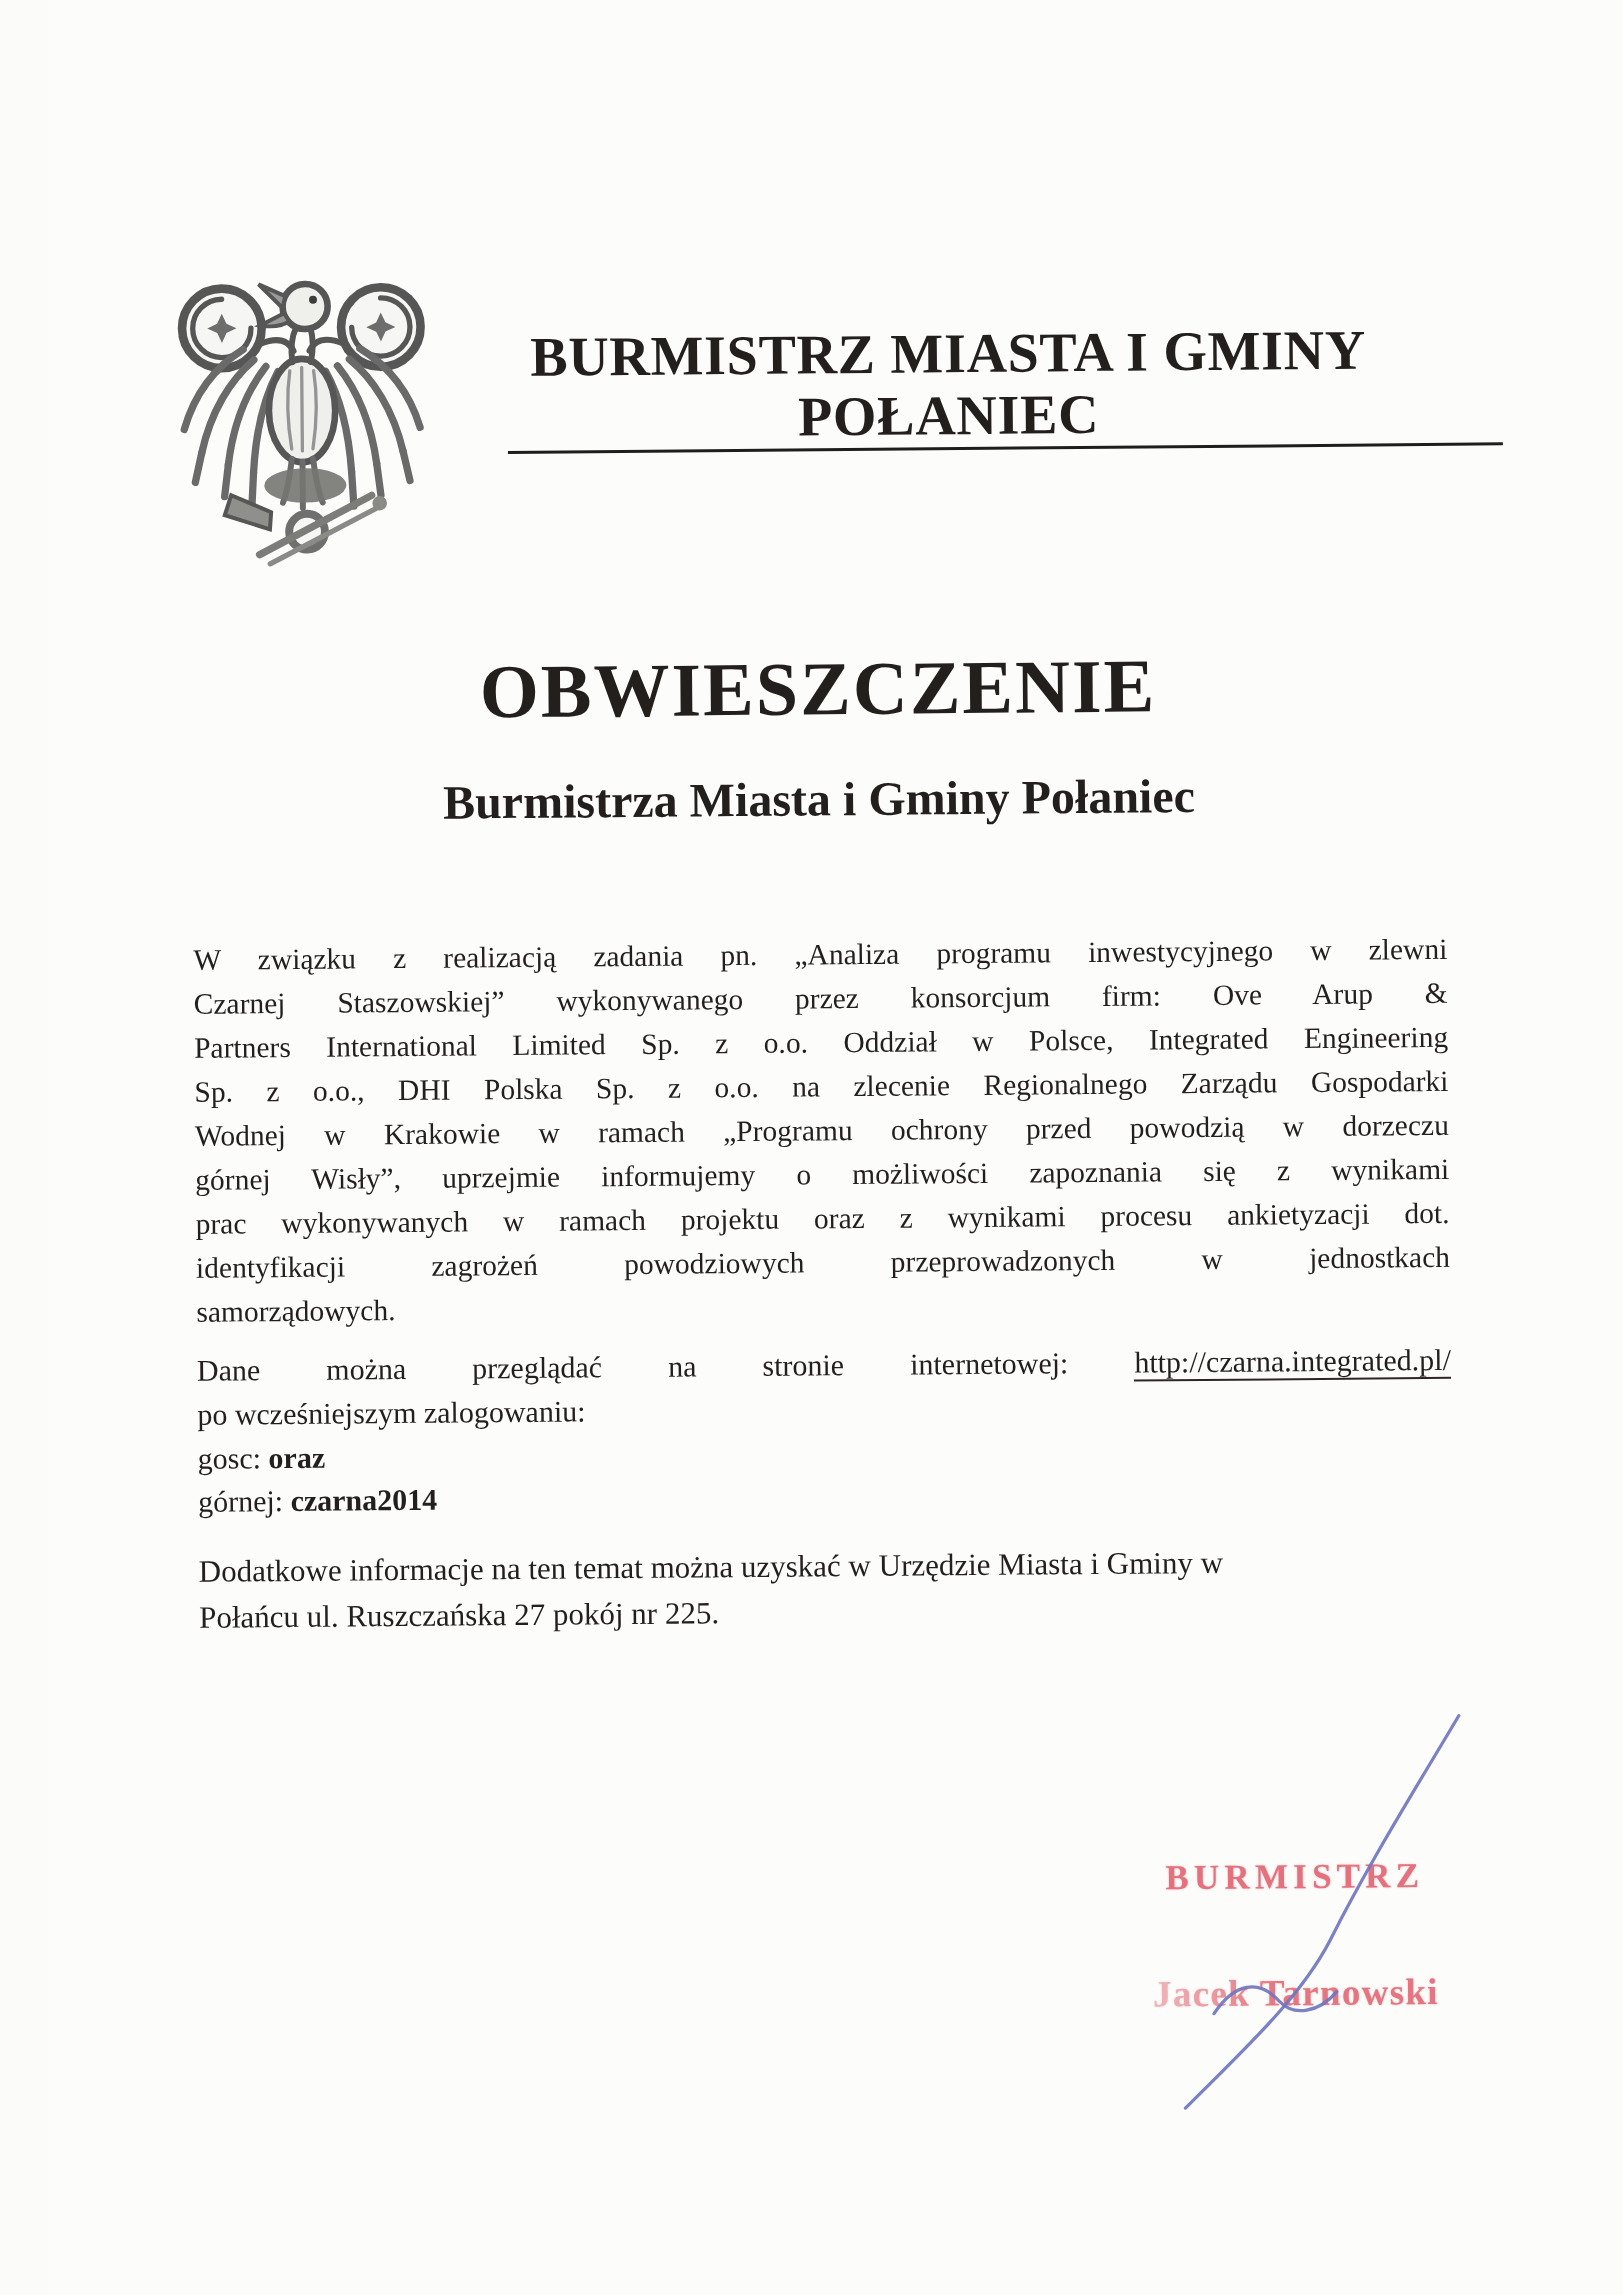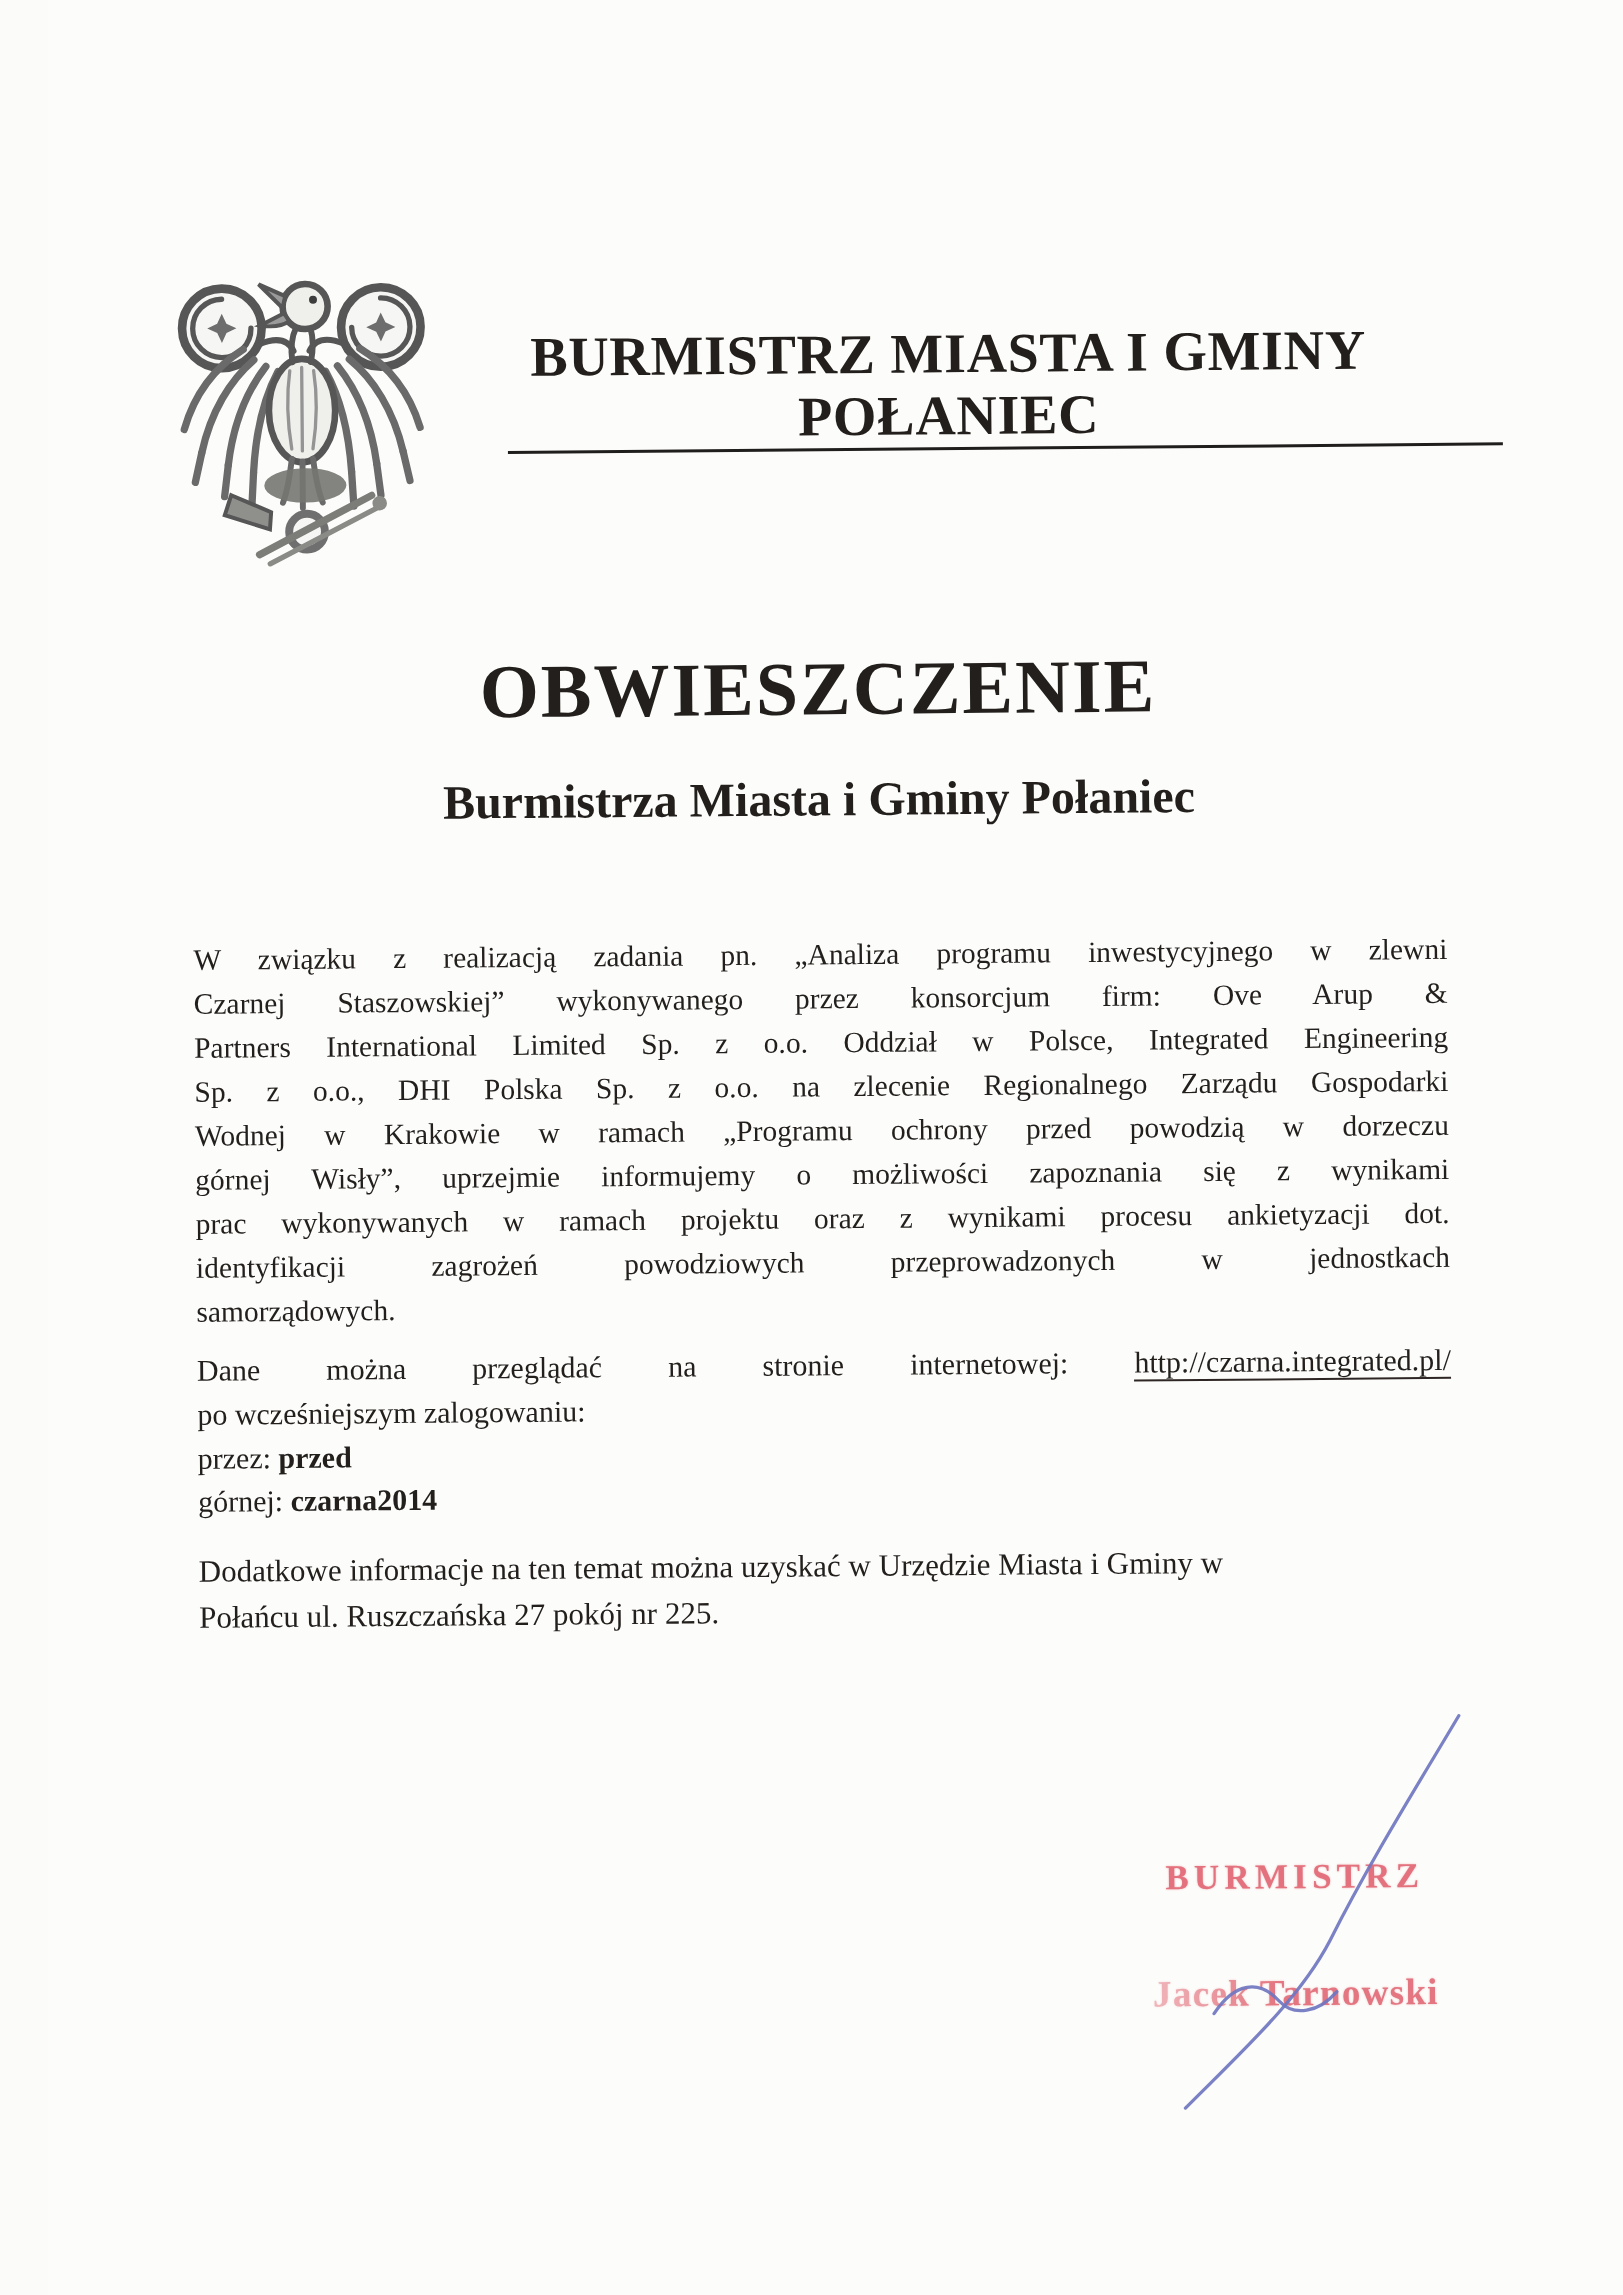--- a/index.html
+++ b/index.html
@@ -118,22 +118,22 @@
       <div class="bline just">identyfikacji zagrożeń powodziowych przeprowadzonych w jednostkach</div>
       <div class="bline">samorządowych.</div>
     </div>
 
     <div class="line danejust" style="top:1343px;">
       <span>Dane można przeglądać na stronie internetowej:</span>
       <span class="url">http://czarna.integrated.pl/</span>
     </div>
     <div class="line" style="top:1387px;">po wcześniejszym zalogowaniu:</div>
     <div class="line" style="top:1431px;">
-      <span>przez:</span>
-      <b>przed</b>
+      <span>gosc:</span>
+      <b>oraz</b>
     </div>
     <div class="line" style="top:1474px;">
       <span>górnej:</span>
       <b>czarna2014</b>
     </div>
 
     <div class="body2">
       <div class="bline">Dodatkowe informacje na ten temat można uzyskać w Urzędzie Miasta i Gminy w</div>
       <div class="bline">Połańcu ul. Ruszczańska 27 pokój nr 225.</div>
     </div>

